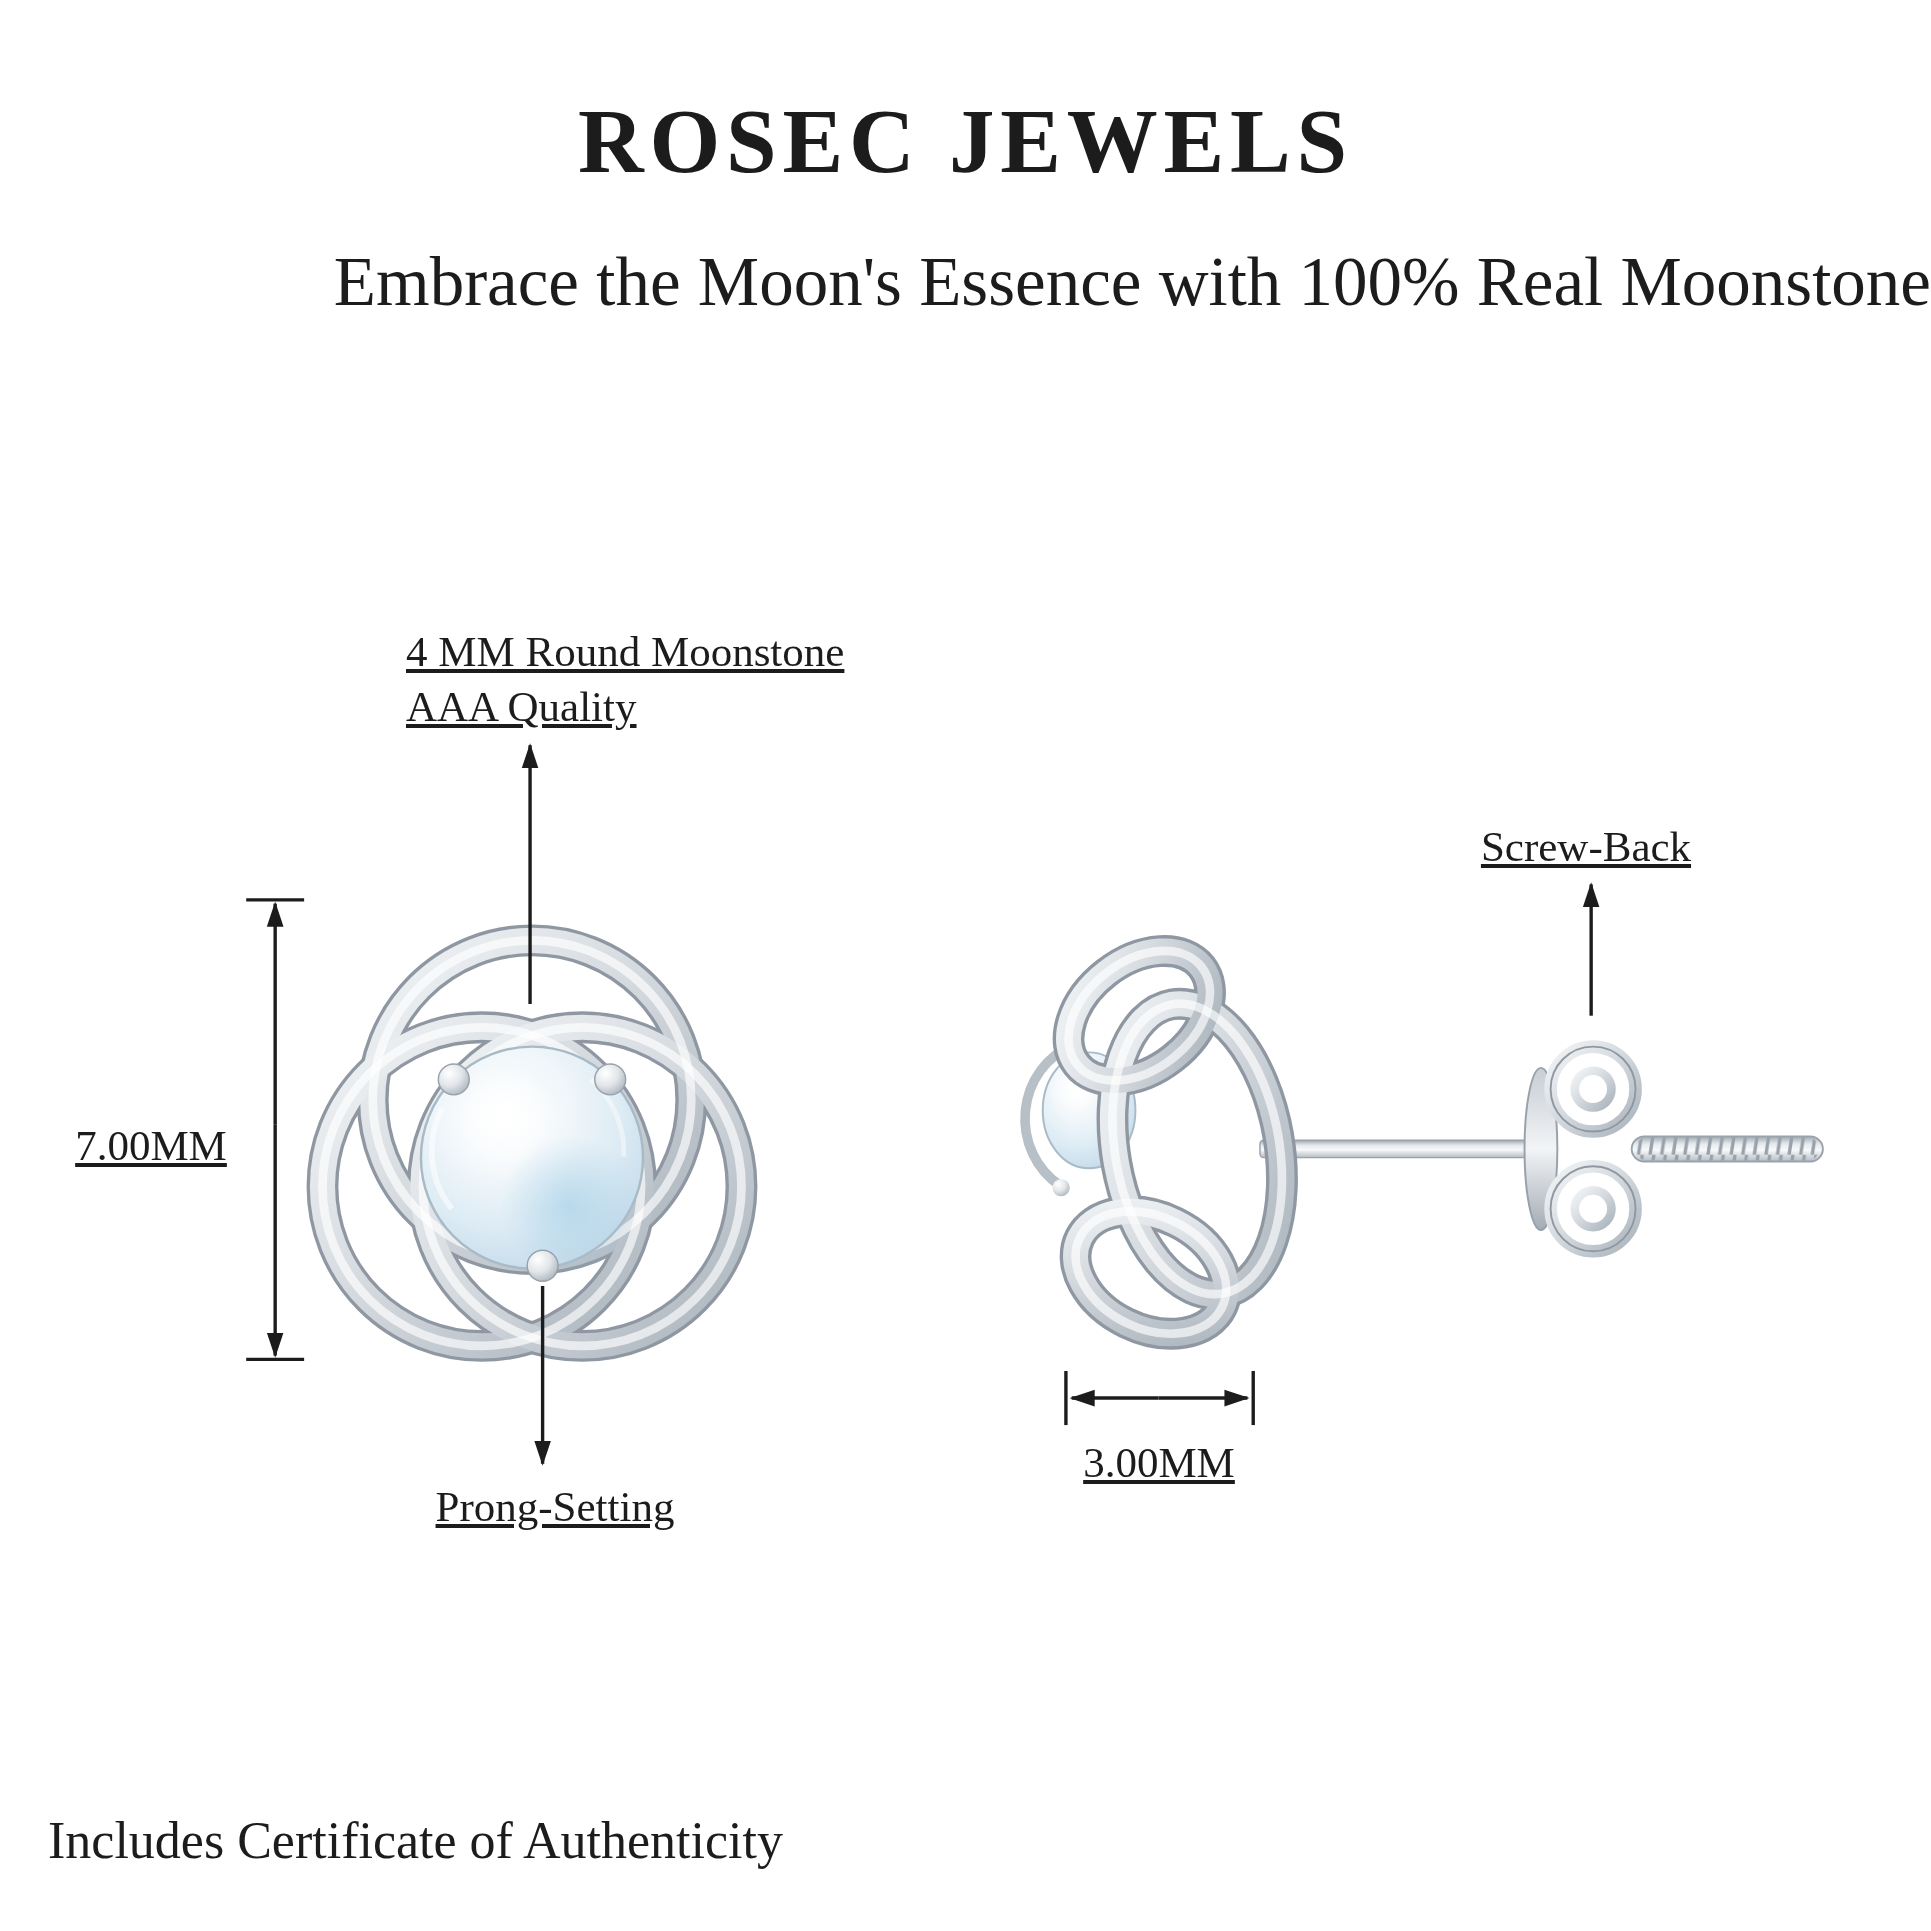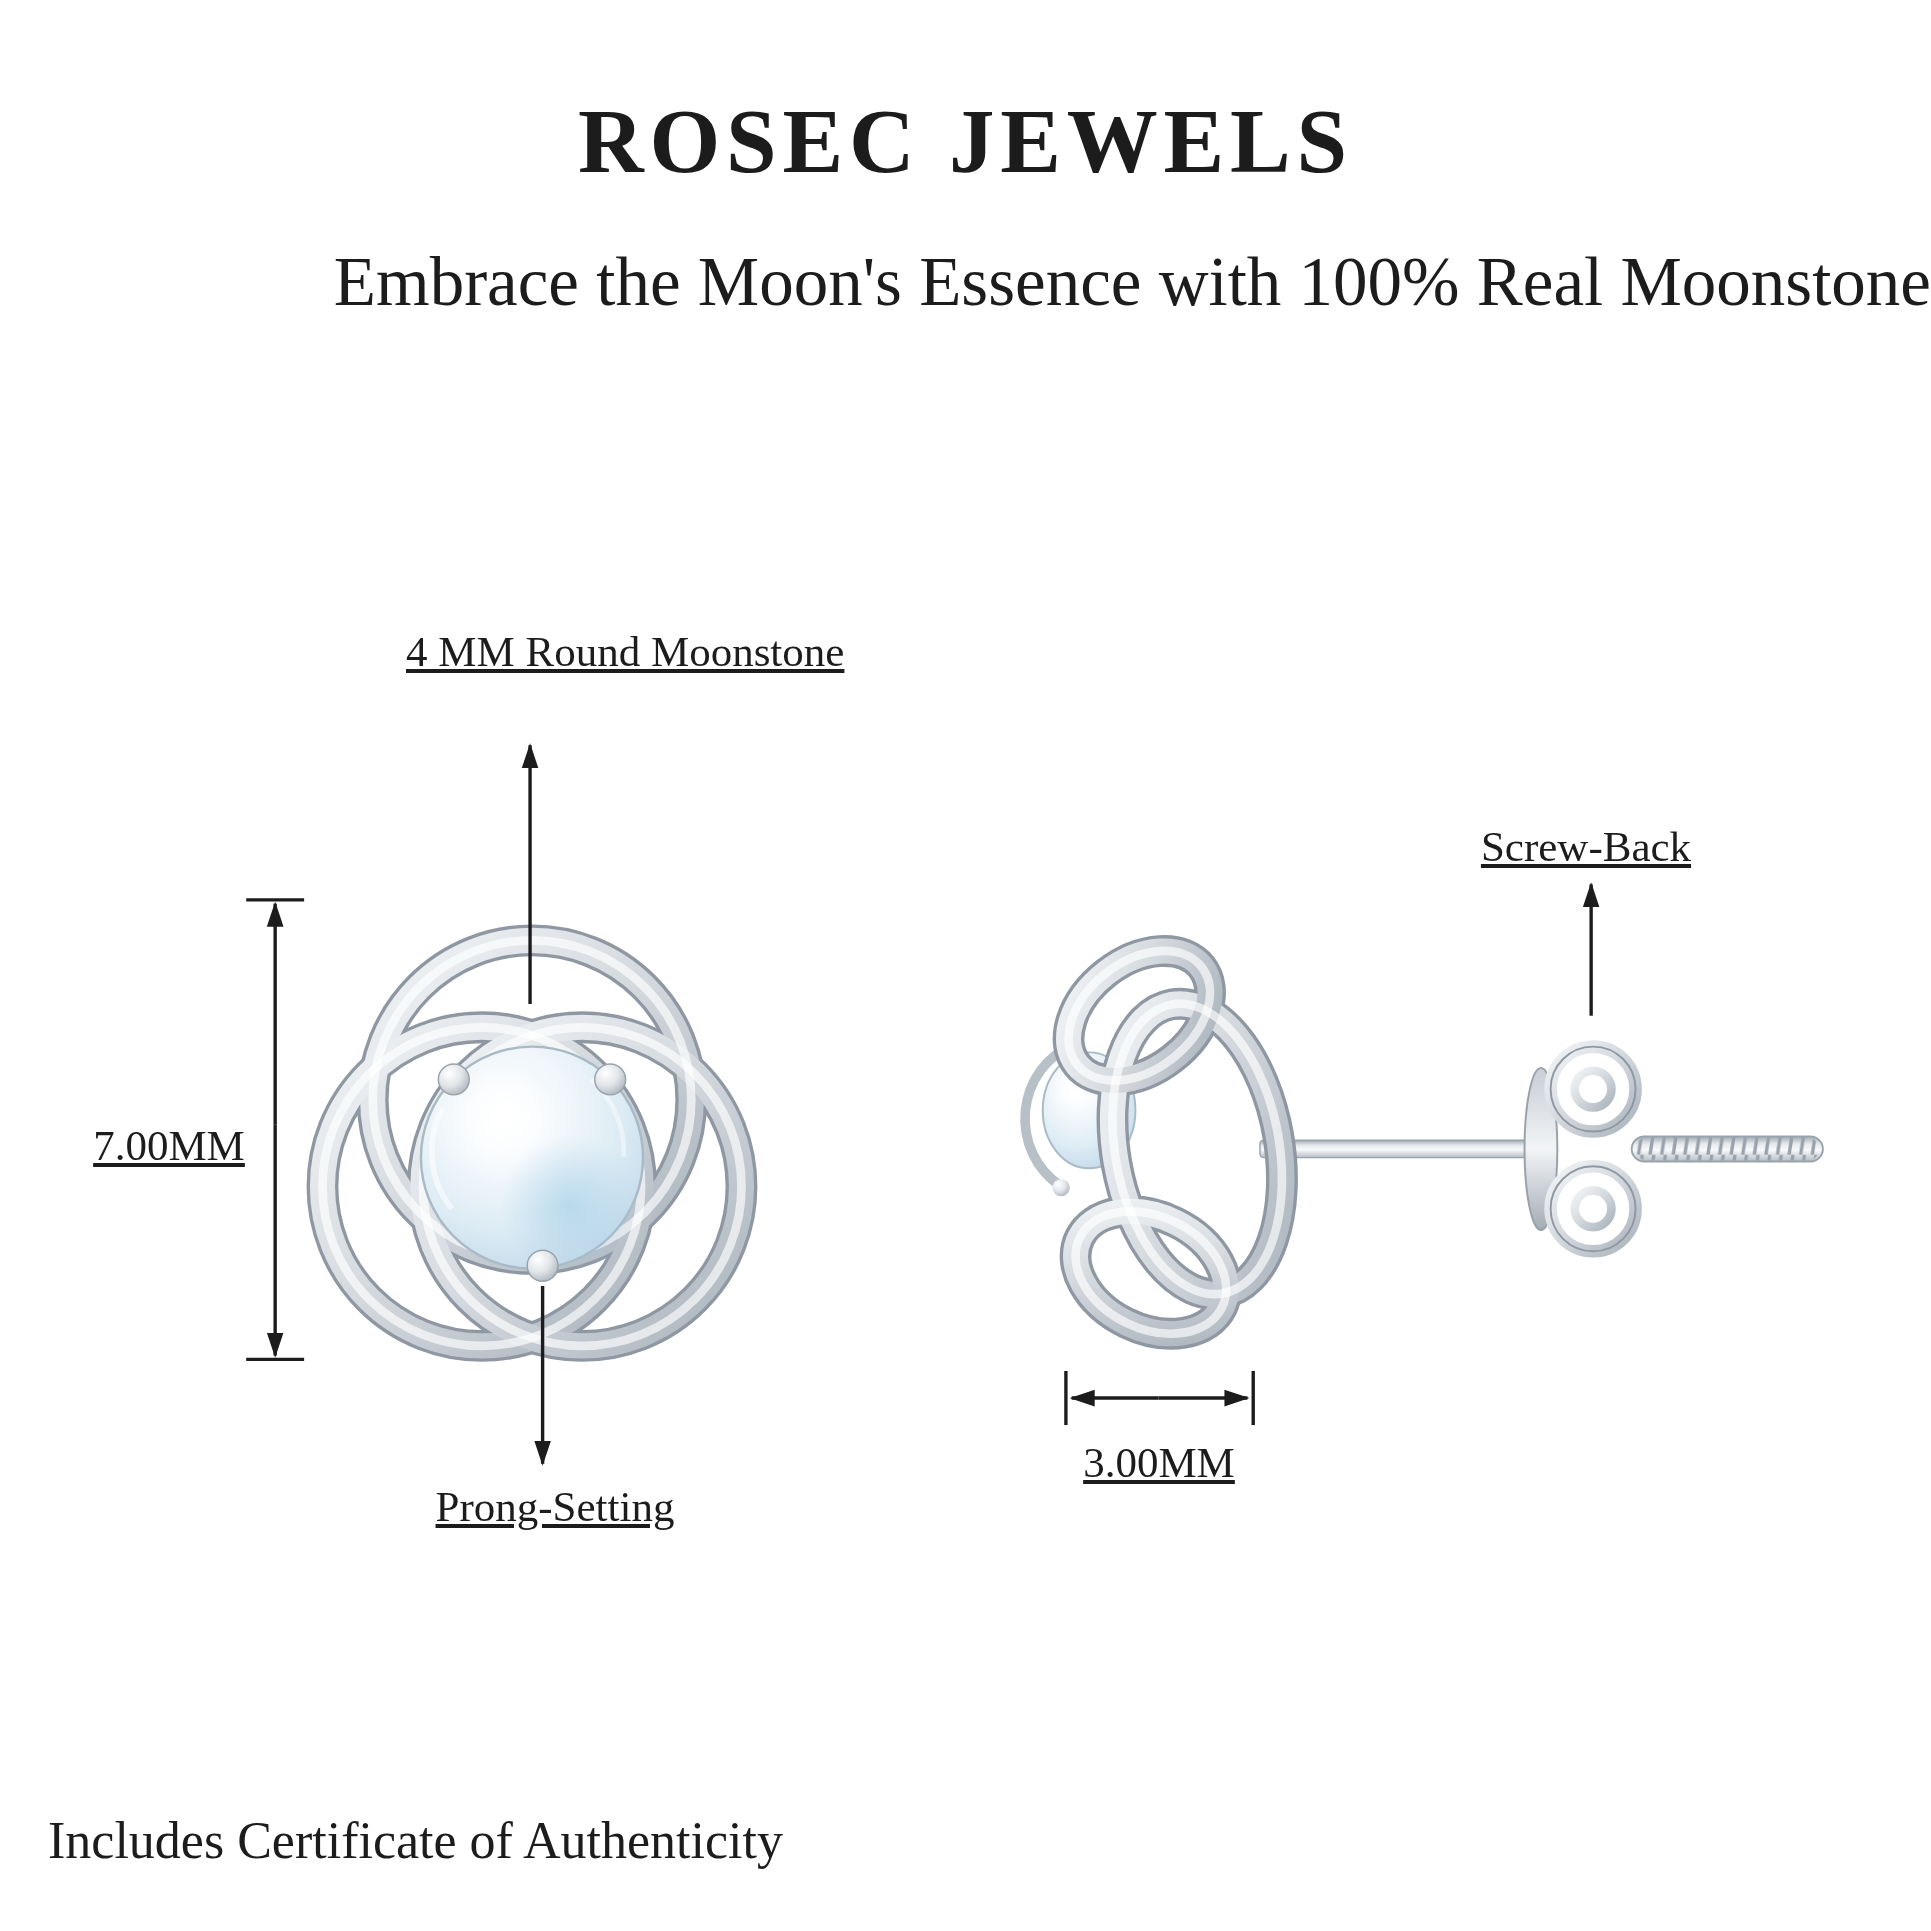--- a/index.html
+++ b/index.html
@@ -25,21 +25,21 @@
     text-align: right;
     font-size: 69px;
     font-weight: 400;
   }
   .note {
     font-size: 43px;
     line-height: 1.28;
     text-decoration: underline;
   }
   .stone-note { left: 406px; top: 624px; width: 599px; text-align: left; }
-  .height-label { left: 75px; top: 1118px; width: 188px; text-align: center; }
+  .height-label { left: 57px; top: 1118px; width: 188px; text-align: center; }
   .prong-label { left: 362px; top: 1479px; width: 386px; text-align: center; }
   .screwback-label { left: 1393px; top: 819px; width: 386px; text-align: center; }
   .width-label { left: 1014px; top: 1435px; width: 290px; text-align: center; }
   .footer-note {
     left: 48px; top: 1811px; width: 1834px;
     font-size: 52px;
   }
   svg.diagram { position: absolute; left: 0; top: 0; }
 </style>
 </head>
@@ -188,20 +188,21 @@
         <line x1="1298" y1="1420" x2="1298" y2="1476"></line>
       </g>
     </g>
   </svg>
 
   <div class="abs brand">ROSEC JEWELS</div>
   <div class="abs tagline">Embrace the Moon's Essence with 100% Real Moonstone</div>
 
   <div class="abs note stone-note">
     <div>4 MM Round Moonstone</div>
+    <div>AAA Quality</div>
   </div>
 
   <div class="abs note height-label">7.00MM</div>
   <div class="abs note screwback-label">Screw-Back</div>
   <div class="abs note prong-label">Prong-Setting</div>
   <div class="abs note width-label">3.00MM</div>
 
   <div class="abs footer-note">Includes Certificate of Authenticity</div>
 </div>
 

